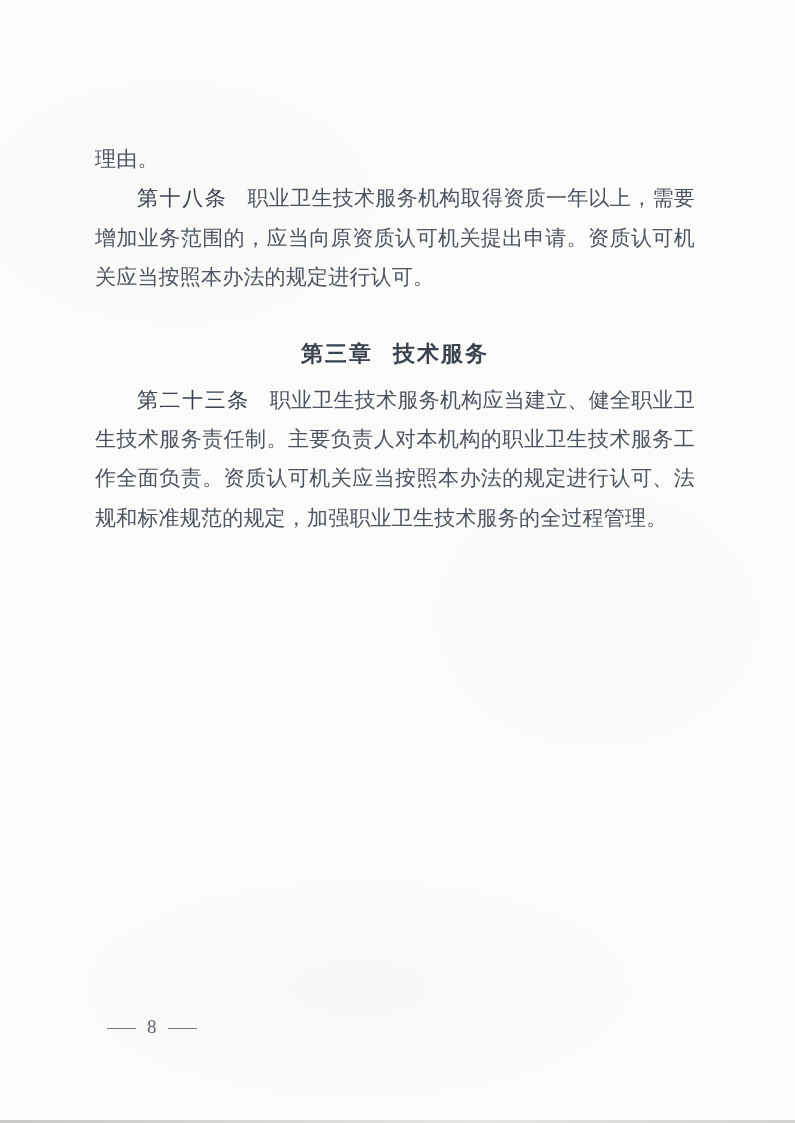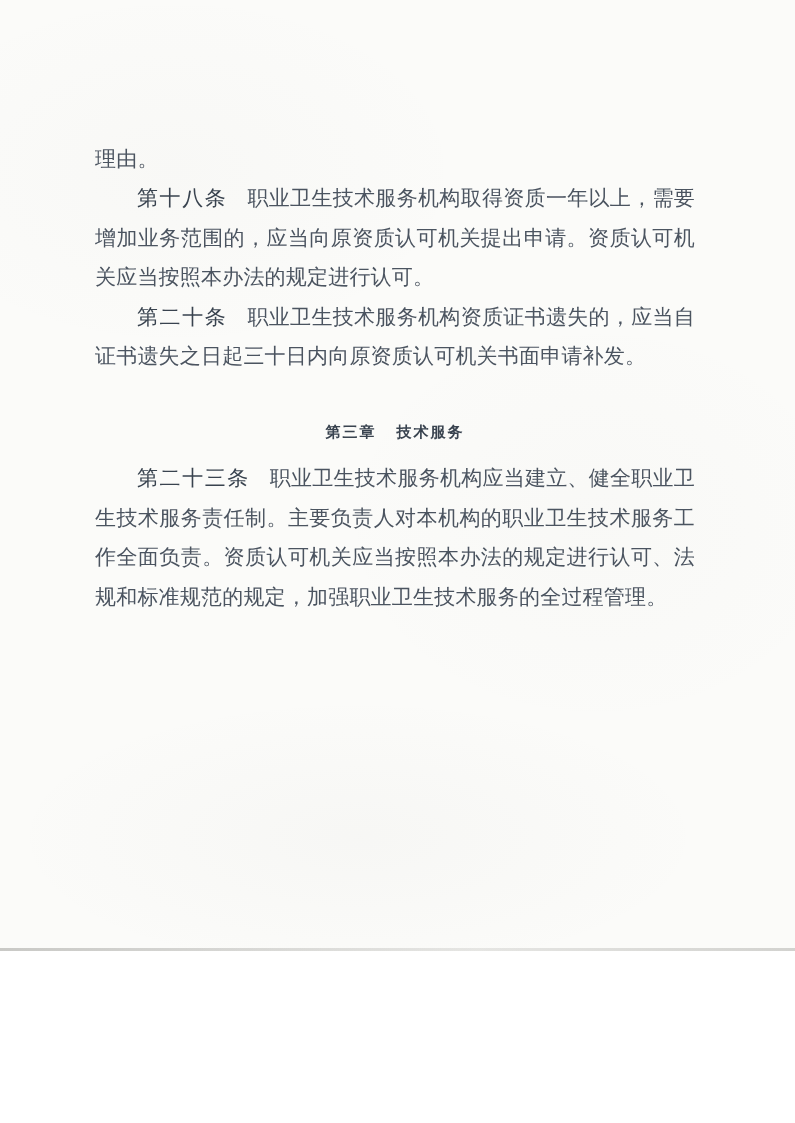--- a/index.html
+++ b/index.html
@@ -3,21 +3,21 @@
 <meta charset="utf-8">
 <style>
   html, body {
     margin: 0;
     padding: 0;
     background: #ffffff;
   }
   .page {
     position: relative;
     width: 795px;
-    height: 951px;
+    height: 1123px;
     margin: 0;
     box-sizing: border-box;
     padding: 140px 100px 0 95px;
     background:
       radial-gradient(ellipse 420px 260px at 22% 18%, rgba(130,130,122,0.025), rgba(0,0,0,0) 70%),
       radial-gradient(ellipse 380px 300px at 75% 55%, rgba(130,130,122,0.02), rgba(0,0,0,0) 70%),
       radial-gradient(ellipse 500px 200px at 45% 88%, rgba(120,120,112,0.03), rgba(0,0,0,0) 70%),
       #fbfbf9;
     font-family: "Liberation Serif", "DejaVu Serif", serif;
     color: #4b5460;
@@ -46,21 +46,21 @@
   .term {
     font-weight: 400;
     color: #39434f;
     margin-right: 20px;
     letter-spacing: 1.5px;
   }
   .chapter {
     margin: 36px 0 7px 0;
     line-height: 40px;
     text-align: center;
-    font-size: 15px;
+    font-size: 22px;
     font-weight: 700;
     color: #39434f;
     letter-spacing: 2px;
   }
   .chapter-num {
     margin-right: 20px;
   }
   .footer {
     position: absolute;
     left: 112px;
@@ -84,21 +84,20 @@
 <body>
 
 <div class="page">
 
   <p class="para"><span>理由。</span></p>
 
   <p class="para indent"><span class="term">第十八条</span><span>职业卫生技术服务机构取得资质一年以上，需要增加业务范围的，应当向原资质认可机关提出申请。资质认可机关应当按照本办法的规定进行认可。</span></p>
 
 
 
-  <p class="para indent"><span class="term">第二十条</span><span>职业卫生技术服务机构资质证书遗失的，应当自证书遗失之日起三十日内向原资质认可机关书面申请补发。</span></p>
 
 
 
   <div class="chapter">
     <span class="chapter-num">第三章</span><span>技术服务</span>
   </div>
 
   <p class="para indent"><span class="term">第二十三条</span><span>职业卫生技术服务机构应当建立、健全职业卫生技术服务责任制。主要负责人对本机构的职业卫生技术服务工作全面负责。资质认可机关应当按照本办法的规定进行认可、法规和标准规范的规定，加强职业卫生技术服务的全过程管理。</span></p>
 
   <div class="footer">

